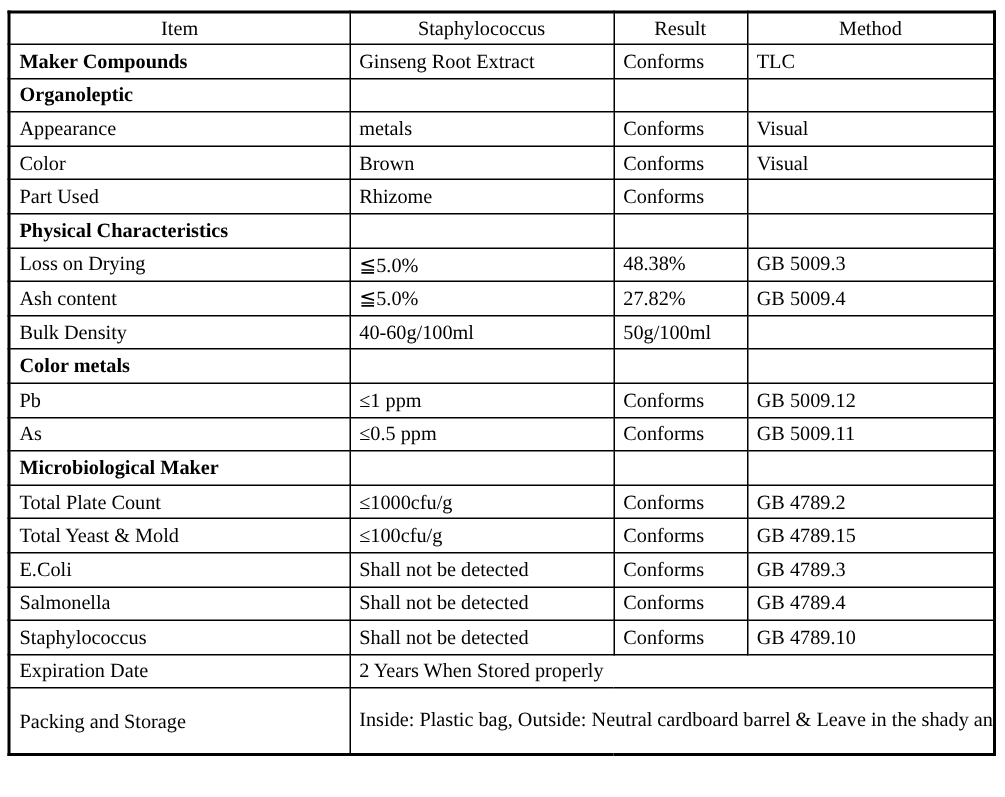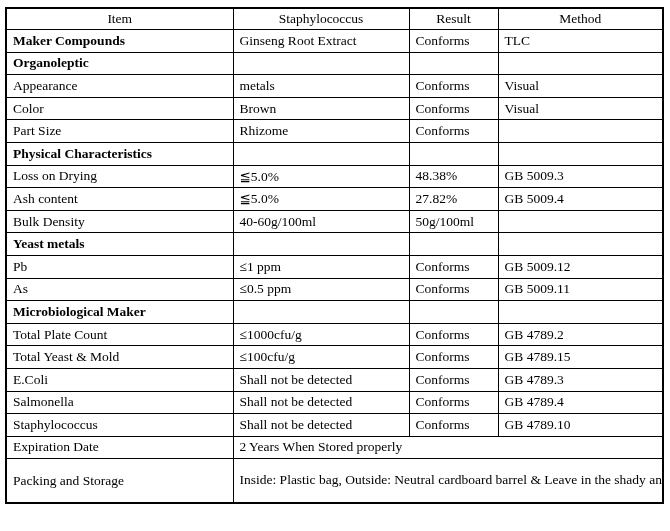--- a/index.html
+++ b/index.html
@@ -98,21 +98,21 @@
           <td>Conforms</td>
           <td>Visual</td>
         </tr>
         <tr>
           <td class="item">Color</td>
           <td>Brown</td>
           <td>Conforms</td>
           <td>Visual</td>
         </tr>
         <tr>
-          <td class="item">Part Size</td>
+          <td class="item">Part Used</td>
           <td>Rhizome</td>
           <td>Conforms</td>
           <td></td>
         </tr>
         <tr class="bold-item">
           <td class="item">Physical Characteristics</td>
           <td></td>
           <td></td>
           <td></td>
         </tr>
@@ -128,21 +128,21 @@
           <td>27.82%</td>
           <td>GB 5009.4</td>
         </tr>
         <tr>
           <td class="item">Bulk Density</td>
           <td>40-60g/100ml</td>
           <td>50g/100ml</td>
           <td></td>
         </tr>
         <tr class="bold-item">
-          <td class="item">Yeast metals</td>
+          <td class="item">Color metals</td>
           <td></td>
           <td></td>
           <td></td>
         </tr>
         <tr>
           <td class="item">Pb</td>
           <td>≤1 ppm</td>
           <td>Conforms</td>
           <td>GB 5009.12</td>
         </tr>

